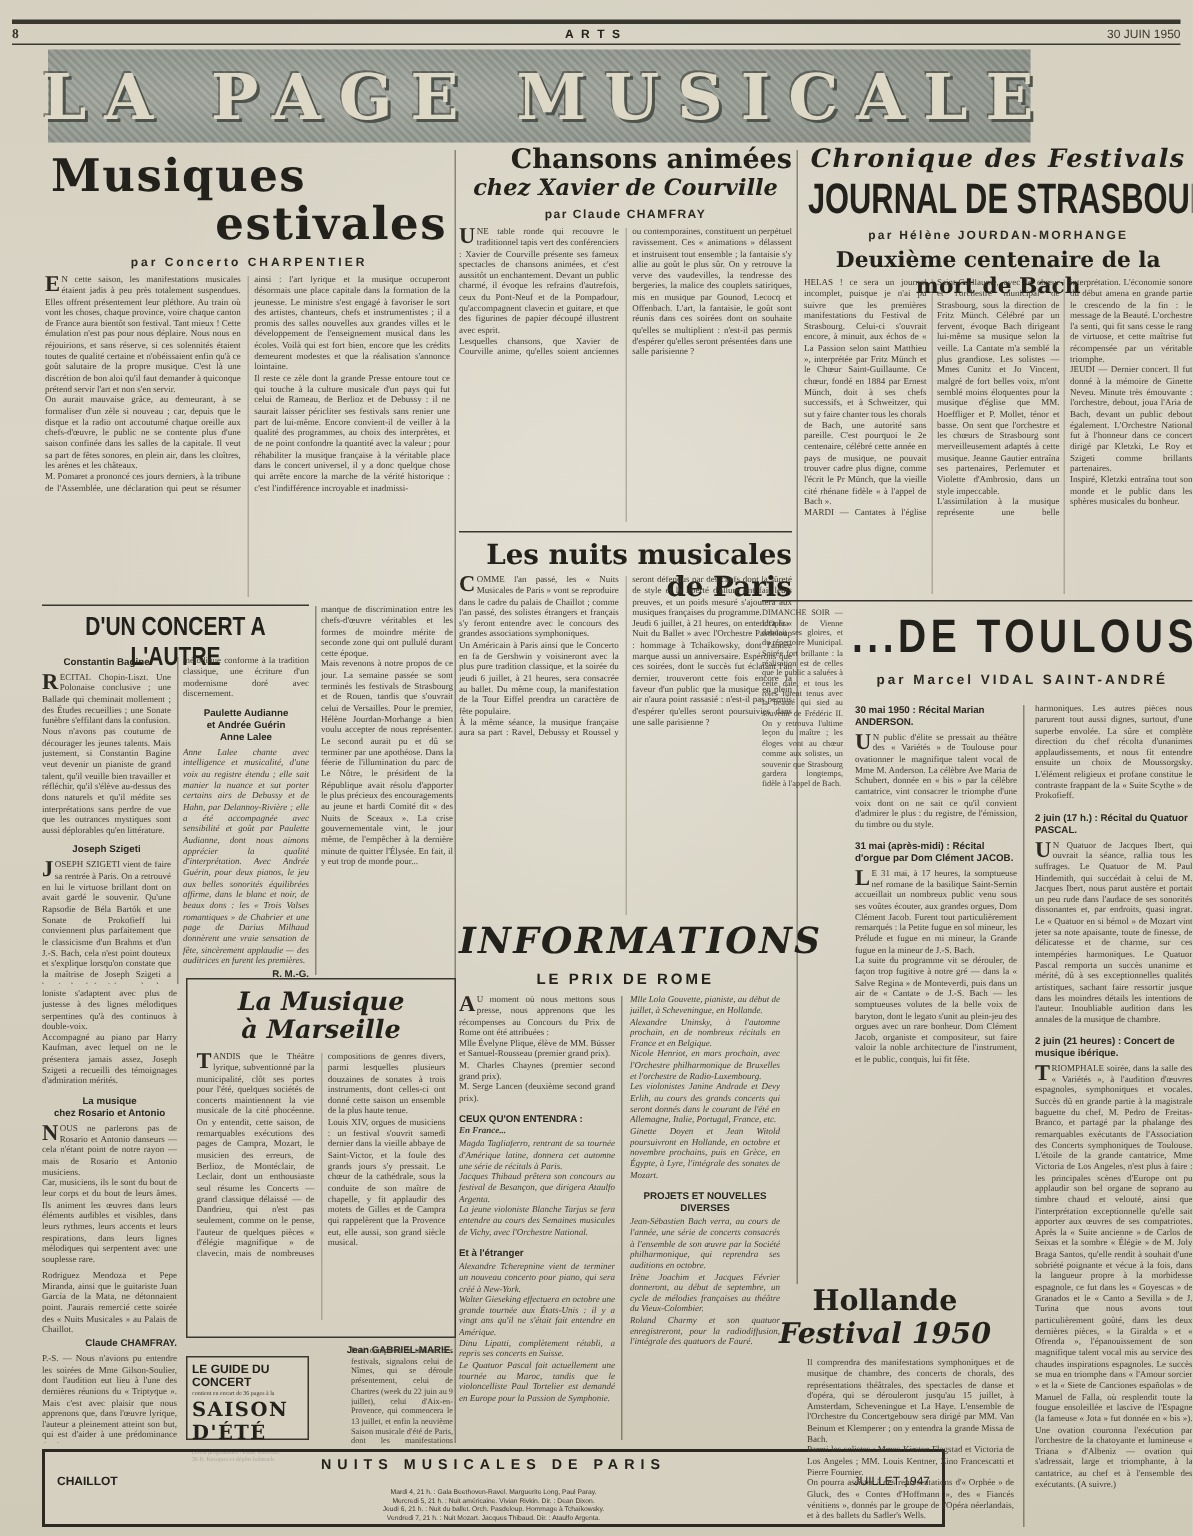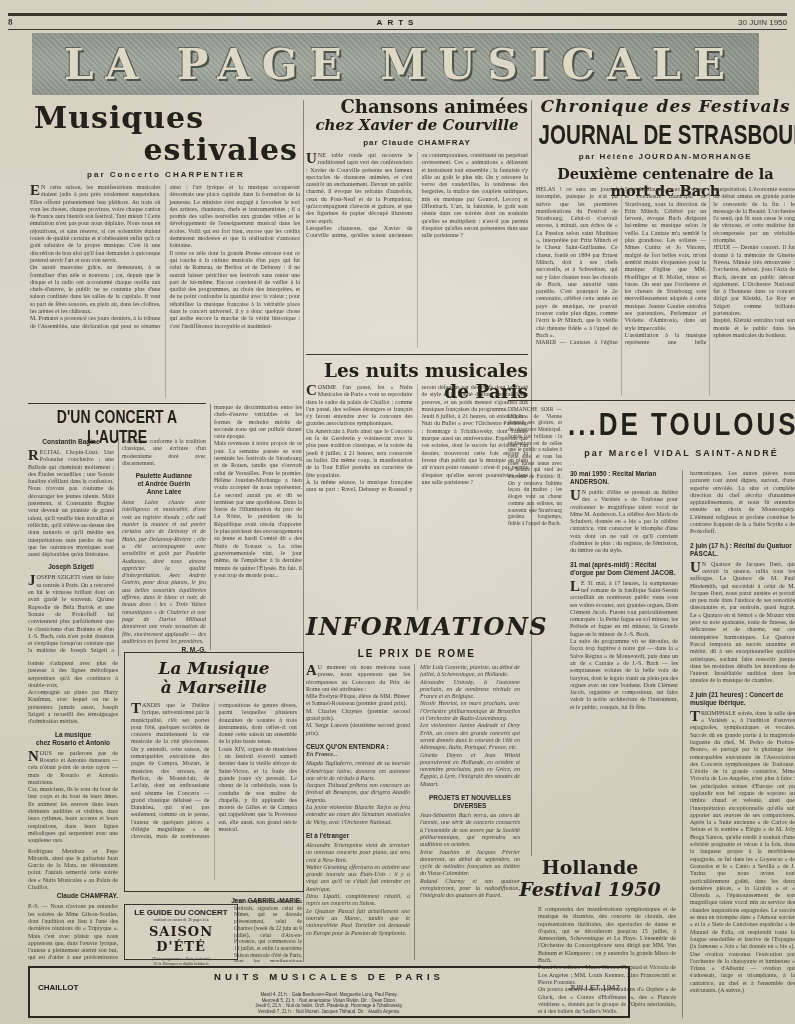--- a/index.html
+++ b/index.html
@@ -39,21 +39,21 @@
 </style>
 </head>
 <body>
 
 <div class="abs rule" style="left:8px;top:13px;width:779px;height:3px"></div>
 <div class="abs" style="left:8px;top:17px;width:40px;font:bold 9px/11px 'Liberation Serif',serif">8</div>
 <div class="abs sanshead" style="left:0;top:18px;width:795px;text-align:center;font-size:8px;letter-spacing:5px">ARTS</div>
 <div class="abs" style="left:687px;top:17px;width:100px;text-align:right;font:8px/11px 'Liberation Sans',sans-serif;color:#3b382e">30 JUIN 1950</div>
 <div class="abs rule" style="left:8px;top:29px;width:779px;height:1px"></div>
 
-<div class="abs banner" style="left:32px;top:33px;width:727px;height:62px">
+<div class="abs banner" style="left:32px;top:33px;width:655px;height:62px">
   <span class="banner-title">LA PAGE MUSICALE</span>
 </div>
 
 <div class="abs vrule" style="left:303px;top:100px;height:862px"></div>
 <div class="abs vrule" style="left:531px;top:100px;height:756px"></div>
 <div class="abs vrule" style="left:118px;top:438px;height:218px"></div>
 <div class="abs vrule" style="left:210px;top:404px;height:246px"></div>
 <div class="abs vrule" style="left:414px;top:664px;height:296px"></div>
 <div class="abs vrule" style="left:682px;top:470px;height:548px"></div>
 
@@ -97,21 +97,21 @@
 </div>
 
 <div class="abs box" style="left:124px;top:652px;width:180px;height:240px;padding:6px">
   <div class="serifhead" style="font-style:italic;font-size:17px;text-align:center;line-height:19px">La Musique</div>
   <div class="serifhead" style="font-style:italic;font-size:17px;text-align:center;line-height:19px">à Marseille</div>
   <div class="t cols2 dc" style="margin-top:5px;height:178px">TANDIS que le Théâtre lyrique, subventionné par la municipalité, clôt ses portes pour l'été, quelques sociétés de concerts maintiennent la vie musicale de la cité phocéenne. On y entendit, cette saison, de remarquables exécutions des pages de Campra, Mozart, le musicien des erreurs, de Berlioz, de Montéclair, de Leclair, dont un enthousiaste seul résume les Concerts — grand classique délaissé — de Dandrieu, qui n'est pas seulement, comme on le pense, l'auteur de quelques pièces « d'élégie magnifique » de clavecin, mais de nombreuses compositions de genres divers, parmi lesquelles plusieurs douzaines de sonates à trois instruments, dont celles-ci ont donné cette saison un ensemble de la plus haute tenue.
 Louis XIV, orgues de musiciens : un festival s'ouvrit samedi dernier dans la vieille abbaye de Saint-Victor, et la foule des grands jours s'y pressait. Le chœur de la cathédrale, sous la conduite de son maître de chapelle, y fit applaudir des motets de Gilles et de Campra qui rappelèrent que la Provence eut, elle aussi, son grand siècle musical.</div>
 </div>
 <div class="abs sig" style="left:150px;top:896px;width:152px">Jean GABRIEL-MARIE.</div>
 
-<div class="abs box" style="left:124px;top:904px;width:114px;height:56px;padding:3px;text-align:center">
+<div class="abs box" style="left:124px;top:904px;width:82px;height:56px;padding:3px;text-align:left">
   <div class="sanshead" style="font-size:8px">LE GUIDE DU CONCERT</div>
   <div style="font:4px/5px 'Liberation Serif',serif">contient en encart de 36 pages à la</div>
   <div class="serifhead" style="font-size:13px;letter-spacing:1px;margin-top:2px">SAISON D'ÉTÉ</div>
   <div style="font:4px/5px 'Liberation Serif',serif;margin-top:2px">(Trois programmes : Paris, festivals)</div>
   <div style="font:4px/5px 'Liberation Serif',serif">36 fr. Kiosques et dépôts habituels</div>
 </div>
 <div class="abs t t5" style="left:234px;top:898px;width:68px;height:64px">Pour compléter le tableau des festivals, signalons celui de Nîmes, qui se déroule présentement, celui de Chartres (week du 22 juin au 9 juillet), celui d'Aix-en-Provence, qui commencera le 13 juillet, et enfin la neuvième Saison musicale d'été de Paris, dont les manifestations s'échelonneront de juillet à septembre. Les organisateurs nous disent que, de la sorte, la continuité de la vie musicale française sera assurée durant la période estivale et que les touristes étrangers auront à même d'assister à des concerts où la musique française, interprétée par des artistes de chez nous, aura sa juste part.</div>
 
 <div class="abs boxbold" style="left:28px;top:966px;width:602px;height:52px;padding:3px 8px">
   <div style="position:relative">

